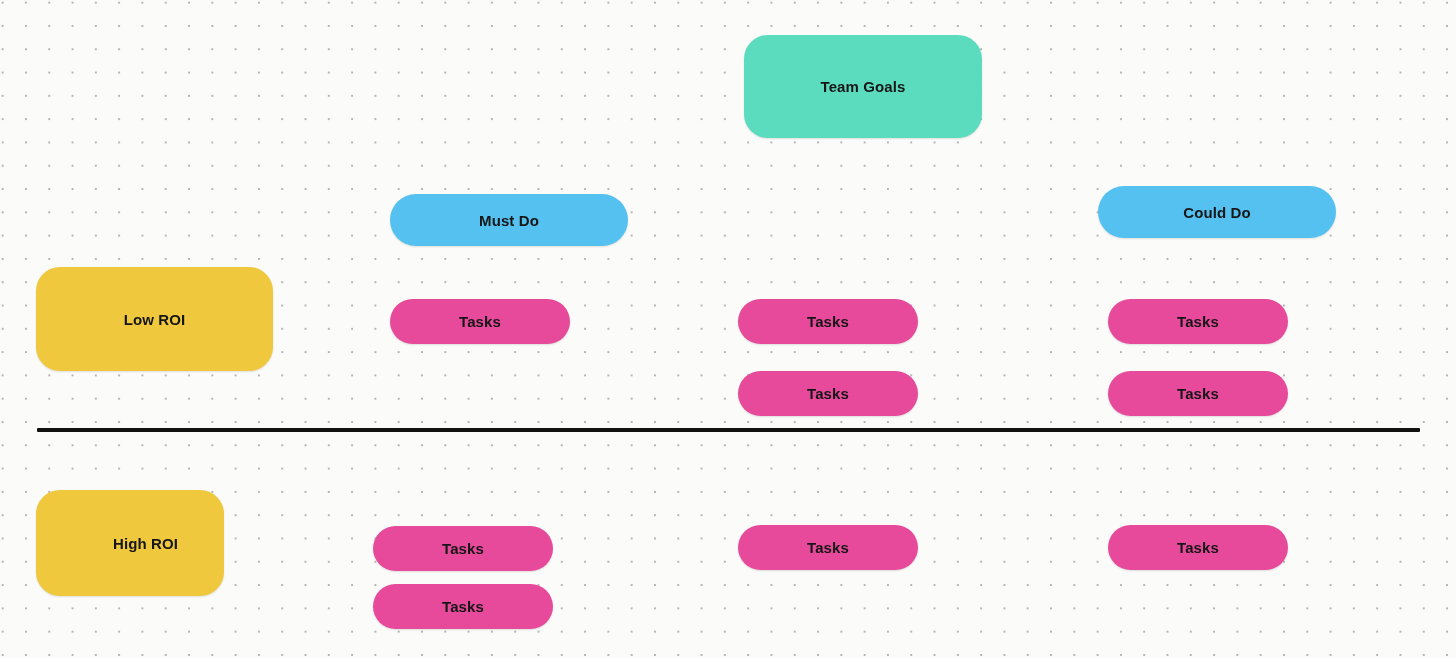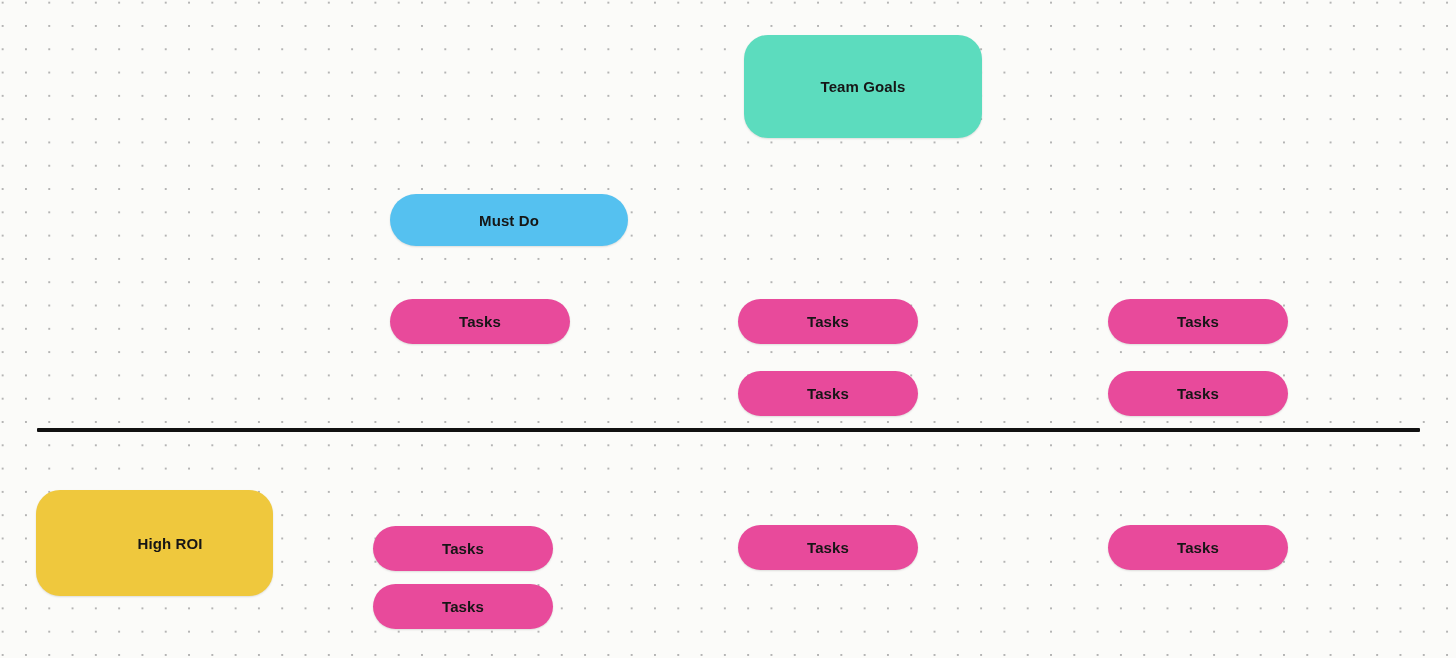--- a/index.html
+++ b/index.html
@@ -33,21 +33,21 @@
     box-shadow: 0 1px 2px rgba(0,0,0,0.12);
   }
   .node-teal   { background: var(--teal, #5cdcbe);  border-radius: 24px; }
   .node-yellow { background: var(--yellow, #efc83d); border-radius: 24px; }
   .node-blue   { background: var(--blue, #55c1f0);  border-radius: 26px; }
   .node-pink   { background: var(--pink, #e84a9b);  border-radius: 23px; }
 
   
   .team-goals { left: 744px;  top: 35px;  width: 238px; height: 103px; text-align: right; }
   .low-roi    { left: 36px;   top: 267px; width: 237px; height: 104px; }
-  .high-roi   { left: 36px;   top: 490px; width: 237px; height: 106px; padding-left: 31px; }
+  .high-roi   { left: 36px;   top: 490px; width: 188px; height: 106px; padding-left: 31px; }
 
   
   .must-do    { left: 390px;  top: 186px; width: 238px; height: 52px; margin-top: 8px; }
   .should-do  { left: 744px;  top: 186px; width: 238px; height: 52px; }
   .could-do   { left: 1098px; top: 186px; width: 238px; height: 52px; }
 
   
   .task { width: 180px; height: 45px; margin-top: 33px; }
   .t-u1a { left: 390px;  top: 266px; }
   .t-u2a { left: 738px;  top: 266px; }
@@ -72,21 +72,23 @@
 </head>
 <body>
 
 <div class="canvas">
 
   <div class="node node-teal team-goals">Team Goals</div>
 
   <div class="node node-blue must-do">Must Do</div>
 
 
+  <div class="node node-blue could-do">Could Do</div>
 
+  <div class="node node-yellow low-roi">Low ROI</div>
 
   <div class="node node-yellow high-roi">High ROI</div>
 
   <div class="node node-pink task t-u1a">Tasks</div>
 
   <div class="node node-pink task t-u2a">Tasks</div>
 
   <div class="node node-pink task t-u2b">Tasks</div>
 
   <div class="node node-pink task t-u3a">Tasks</div>

